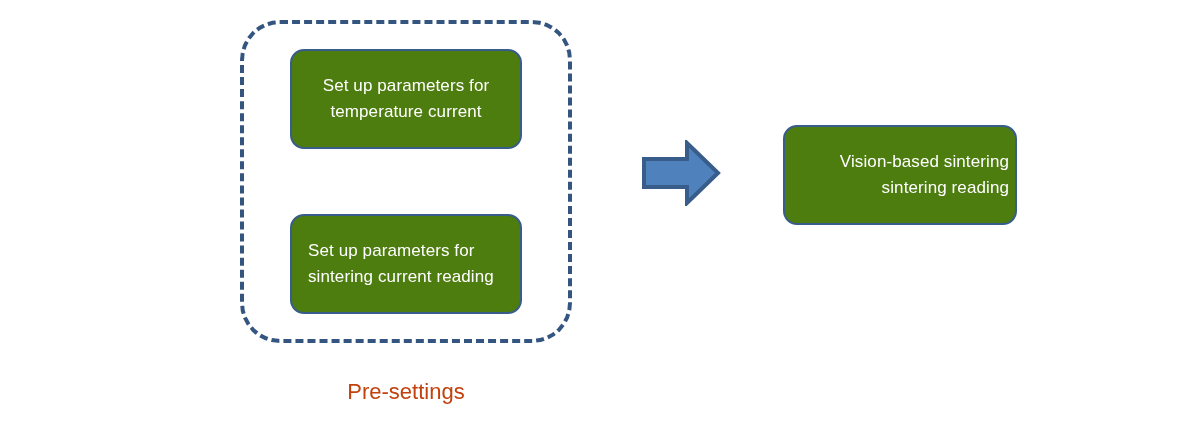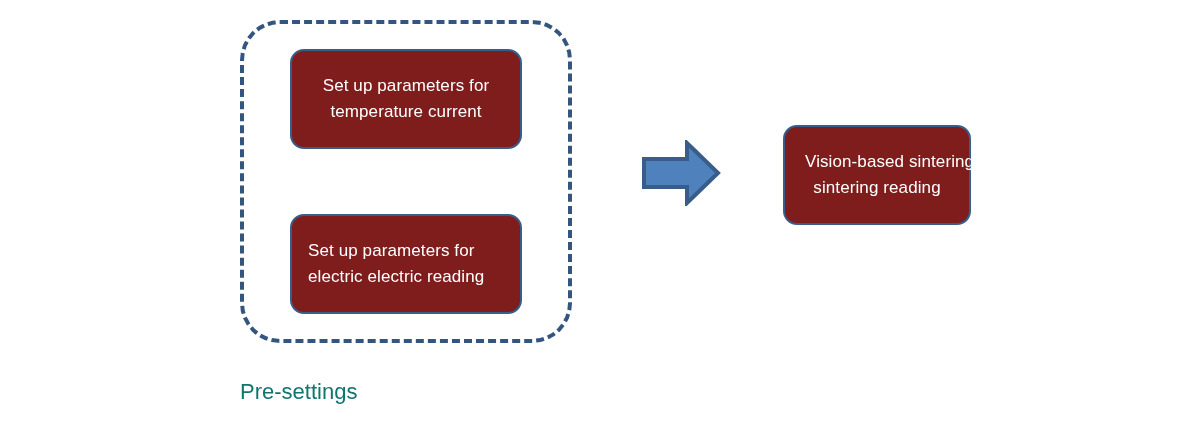--- a/index.html
+++ b/index.html
@@ -32,21 +32,21 @@
     box-sizing: border-box;
     border: 4px dashed #33557F;
     border-radius: 40px;
     background: transparent;
   }
 
   
   .proc-box {
     position: absolute;
     box-sizing: border-box;
-    background: #7f1d1d;
+    background: #4d7c0f;
     border: 2px solid #385D8A;
     border-radius: 14px;
     color: #ffffff;
     font-family: "Liberation Sans", sans-serif;
     font-size: 17px;
     line-height: 26px;
     display: flex;
     flex-direction: column;
     justify-content: center;
     letter-spacing: 0.1px;
@@ -71,64 +71,65 @@
     top: 214px;
     width: 232px;
     height: 100px;
     text-align: left;
     padding: 0 16px;
   }
 
   #box-vision {
     left: 783px;
     top: 125px;
-    width: 188px;
+    width: 234px;
     height: 100px;
-    text-align: center;
-    padding: 0 20px;
+    text-align: right;
+    padding: 0 6px;
   }
 
   
   .arrow-wrap {
     position: absolute;
     left: 641px;
     top: 140px;
     width: 80px;
     height: 66px;
   }
   .arrow-wrap svg { display: block; }
 
   
   .caption {
     position: absolute;
     left: 240px;
     top: 378px;
     width: 332px;
-    color: #0f766e;
+    text-align: center;
+    color: #c2410c;
     font-family: "Liberation Sans", sans-serif;
     font-size: 22px;
     line-height: 28px;
     white-space: pre;
   }
 </style>
 </head>
 <body>
 
 <div id="diagram">
 
   <div class="group-container"></div>
 
   <div class="proc-box" id="box-temperature">
     <span class="line">Set up parameters for</span>
     <span class="line">temperature current</span>
   </div>
 
   <div class="proc-box" id="box-current">
     <span class="line">Set up parameters for</span>
-    <span class="line">electric electric reading</span>
+    <span class="line">sintering current reading</span>
   </div>
 
   <div class="arrow-wrap">
     <svg width="80" height="66" viewBox="0 0 80 66">
       <polygon points="3,19 46,19 46,3 77,33 46,63 46,47 3,47" fill="#4F81BD" stroke="#385D8A" stroke-width="4" stroke-linejoin="miter"></polygon>
     </svg>
   </div>
 
   <div class="proc-box" id="box-vision">
     <span class="line">Vision-based sintering</span>

